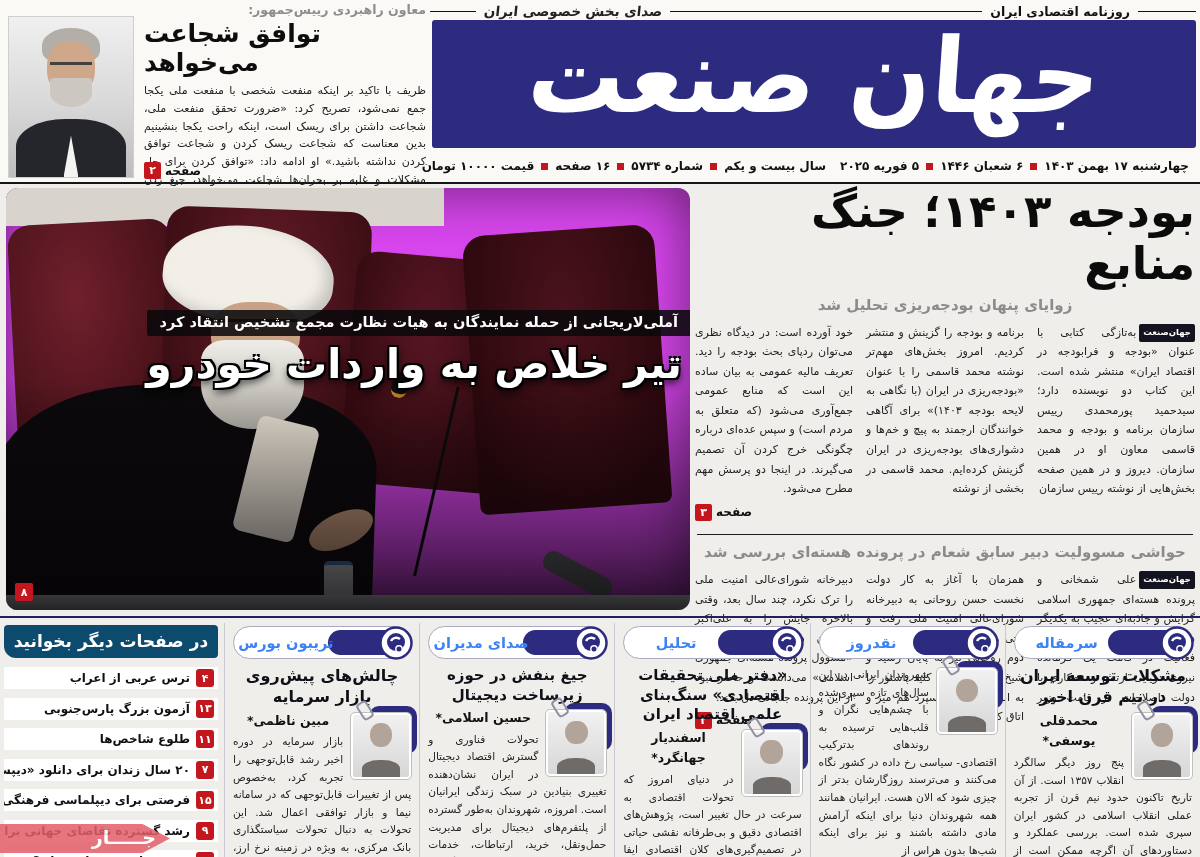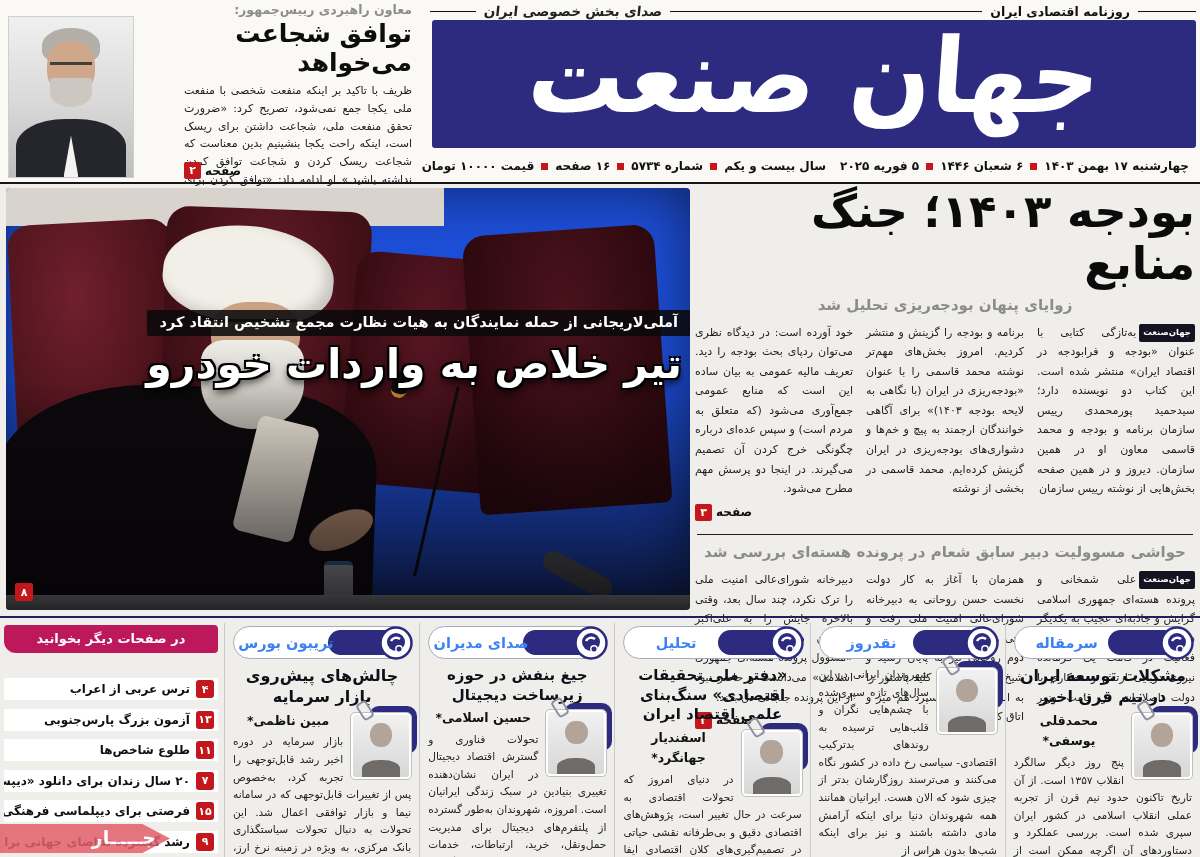--- a/index.html
+++ b/index.html
@@ -32,35 +32,35 @@
   .zarif { position:absolute; top:0; left:4px; width:424px; height:180px; }
   .zarif-photo { position:absolute; left:4px; top:16px; width:126px; height:162px;
                  background:linear-gradient(180deg,#f0f0f0 0%,#d8d8d8 55%,#bdbdbd 100%);
                  border:1px solid #cfcfcf; overflow:hidden; }
   .zp-hair { position:absolute; top:7%; left:27%; width:46%; height:22%; background:#b3aea8; border-radius:50% 50% 34% 34%; }
   .zp-face { position:absolute; top:15%; left:31%; width:38%; height:34%; background:#cfa78b; border-radius:44%; }
   .zp-glasses { position:absolute; top:28%; left:33%; width:34%; height:0; border-top:3px solid #44403c; }
   .zp-beard { position:absolute; top:38%; left:33%; width:34%; height:18%; background:#ccc7c0; border-radius:10% 10% 50% 50%; }
   .zp-suit { position:absolute; bottom:-2%; left:6%; width:88%; height:38%; background:#24262b; border-radius:45% 45% 0 0; }
   .zp-shirt { position:absolute; bottom:0; left:44%; width:12%; height:26%; background:#f3f3f1; clip-path:polygon(50% 0,100% 100%,0 100%); }
-  .zarif-content { position:absolute; top:0; right:16px; left:140px; height:100%;margin-left:40px; }
+  .zarif-content { position:absolute; top:0; right:2px; left:140px; height:100%; }
   .z-kicker { font-size:12.5px; font-weight:bold; color:#8d8d8d; text-align:right; padding-top:2px; }
-  .z-headline { font-size:25px; font-weight:900; color:#0d0d0d; text-align:right; margin:2px 0 5px; }
+  .z-headline { font-size:25px; font-weight:900; color:#0d0d0d; text-align:left; margin:2px 0 5px; }
   .z-body { font-size:11px; line-height:1.62; text-align:justify; color:#202020; }
   .pagemark { display:inline-flex; align-items:center; gap:4px; font-size:12px; font-weight:bold; color:#111; }
   .pm-num { width:17px; height:17px; background:#c4161d; color:#fff; display:inline-flex; align-items:center;
             justify-content:center; font-size:11px; font-weight:bold; border-radius:2px; }
   .z-pm { position:absolute; left:0; bottom:1px; }
 
   
   .midband { position:absolute; top:186px; left:0; right:0; height:428px; }
 
   
-  .mainphoto { position:absolute; left:6px; top:2px; width:684px; height:422px; background:#1d4ed8;
-               border-radius:4px; overflow:hidden; box-shadow:inset 0 0 60px rgba(0,0,0,.55); }
+  .mainphoto { position:absolute; left:6px; top:2px; width:684px; height:422px; background:#d946ef;
+               border-radius:12px; overflow:hidden; box-shadow:inset 0 0 60px rgba(0,0,0,.55); }
   .ph-wall { position:absolute; top:0; left:0; width:64%; height:9%; background:#d8d3cc; }
   .chair { position:absolute; border-radius:22px 22px 8px 8px; }
   .chair.c1 { left:1%; top:8%; width:24%; height:58%; background:radial-gradient(ellipse at 40% 30%, #70202c 0%, #481119 70%); transform:rotate(-3deg); }
   .chair.c2 { left:23%; top:5%; width:30%; height:62%; background:radial-gradient(ellipse at 50% 30%, #641b27 0%, #3c0e15 75%); transform:rotate(2deg); }
   .chair.c3 { right:4%; top:10%; width:28%; height:66%; background:radial-gradient(ellipse at 50% 30%, #4a121c 0%, #2a080d 80%); transform:rotate(-4deg); }
   .chair.c4 { right:28%; top:16%; width:22%; height:55%; background:radial-gradient(ellipse at 50% 30%, #571623 0%, #330a10 80%); transform:rotate(5deg); }
   .ph-shadow { position:absolute; inset:0; background:linear-gradient(180deg, rgba(0,0,0,0) 45%, rgba(5,3,5,.8) 100%); }
   .fg-turban { position:absolute; left:23%; top:9%; width:25%; height:23%; background:#f2efe9; border-radius:52% 52% 44% 44%; transform:rotate(6deg); box-shadow:inset -8px -6px 14px rgba(0,0,0,.18); }
   .fg-face { position:absolute; left:30%; top:27%; width:13%; height:15%; background:#c9a184; border-radius:42%; }
   .fg-glasses { position:absolute; left:31%; top:31%; width:11.5%; height:0; border-top:3px solid #2c2a28; }
@@ -111,22 +111,22 @@
   .hs-wrap { position:relative; float:right; width:60px; height:66px; margin:2px 0 4px 8px; }
   .hs-wrap::before { content:""; position:absolute; top:-7px; right:-6px; width:48px; height:48px; background:#2d2b7f; border-radius:10px; }
   .hs-wrap::after { content:""; position:absolute; top:-12px; left:8px; width:8px; height:15px; border:2px solid #8f8fa3; border-radius:4px; transform:rotate(-32deg); }
   .headshot { position:absolute; inset:0; background:linear-gradient(180deg,#f1f1f1,#d7d7d7); border:2px solid #fff;
               outline:1px solid #bfbfbf; border-radius:4px; overflow:hidden; }
   .headshot::before { content:""; position:absolute; top:14%; left:30%; width:40%; height:38%; background:#b3a499; border-radius:46%; }
   .headshot::after { content:""; position:absolute; bottom:-4%; left:16%; width:68%; height:30%; background:#6f6b68; border-radius:45% 45% 0 0; }
 
   
   .rmcol { flex:0 0 224px; padding:2px 6px 0 4px; position:relative; overflow:hidden; }
-  .rm-head { background:#be185d; color:#fff; font-size:13px; font-weight:bold; text-align:center;
-             padding:6px 0 7px; border-radius:4px 4px 4px 12px; margin-bottom:25px; }
+  .rm-head { background:#0c4a6e; color:#fff; font-size:17px; font-weight:bold; text-align:center;
+             padding:6px 0 7px; border-radius:4px 4px 4px 12px; margin-bottom:9px; }
   .rm-item { display:flex; align-items:center; gap:6px; background:#fff; padding:2px 4px; margin-bottom:8.5px;
              font-size:12px; font-weight:bold; color:#101010; white-space:nowrap; overflow:hidden; }
   .rm-num { flex:0 0 18px; width:18px; height:18px; background:#c4161d; color:#fff; display:flex; align-items:center;
             justify-content:center; font-size:11px; font-weight:bold; border-radius:3px; }
   .watermark { position:absolute; left:-2px; bottom:4px; width:172px; height:29px; background:#e25f6b; opacity:.86;
                color:#fff; font-weight:bold; font-size:19px; display:flex; align-items:center; padding:0 14px 4px;
                clip-path:polygon(0 0, 84% 0, 100% 50%, 84% 100%, 0 100%); letter-spacing:1px; z-index:3; }
 </style>
 </head>
 <body>

